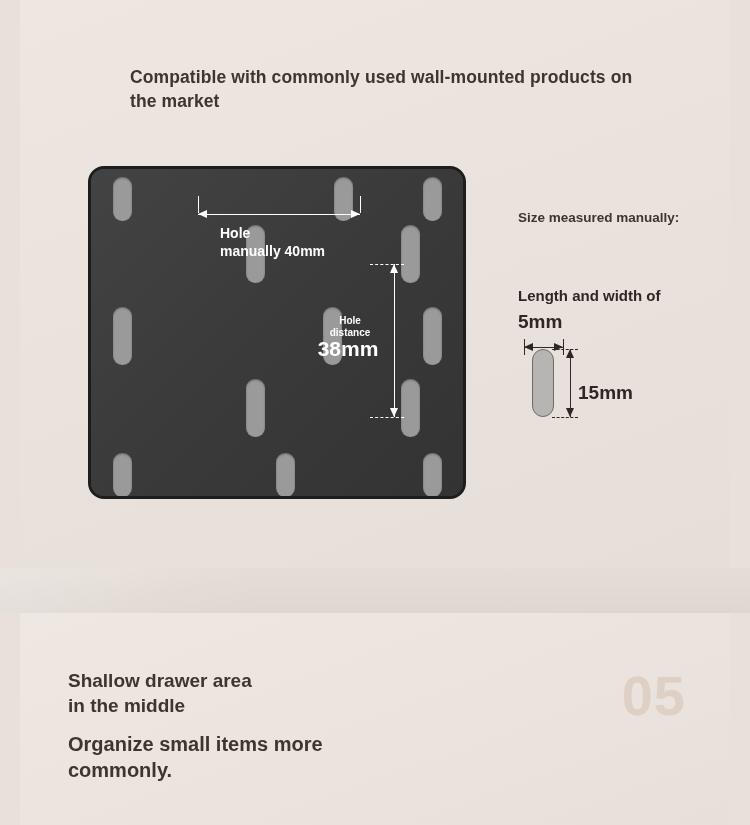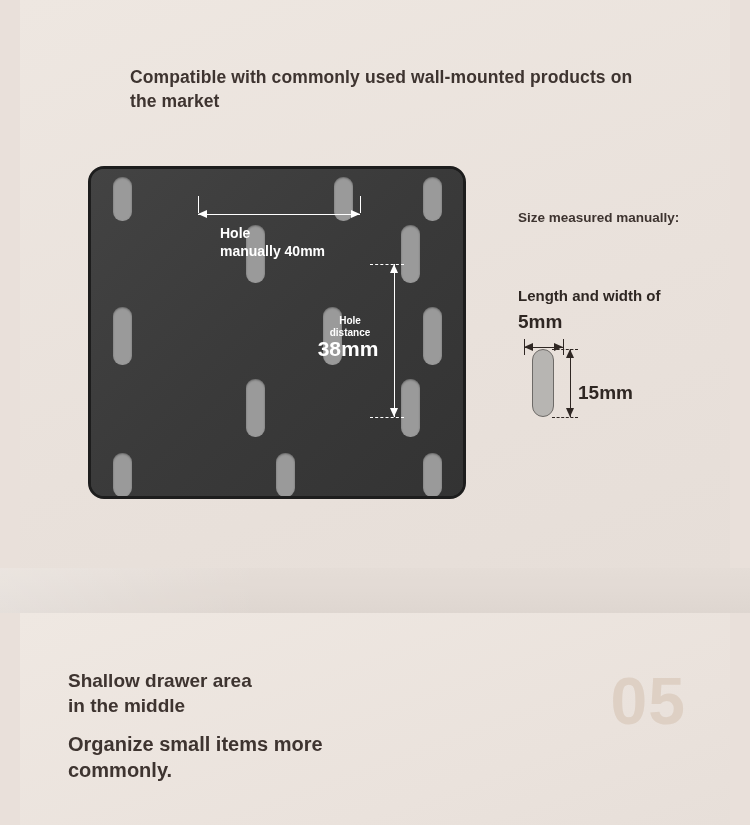--- a/index.html
+++ b/index.html
@@ -306,21 +306,21 @@
     font-size: 20px;
     font-weight: bold;
     color: #3e3430;
     line-height: 1.3;
     width: 420px;
   }
   .big-number {
     position: absolute;
     right: 44px;
     top: 50px;
-    font-size: 66px;
+    font-size: 56px;
     font-weight: bold;
     color: #ded0c4;
     letter-spacing: 1px;
   }
 </style>
 </head>
 <body>
 
 <div class="page">
 

